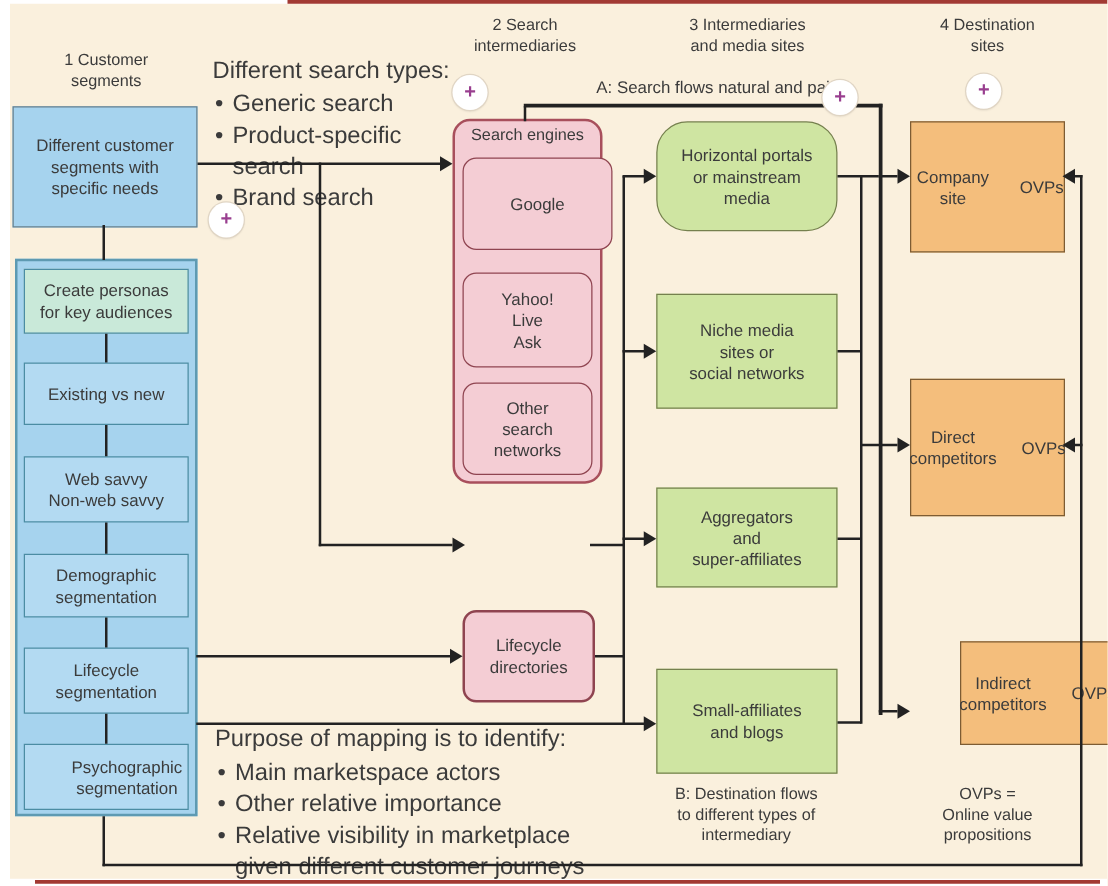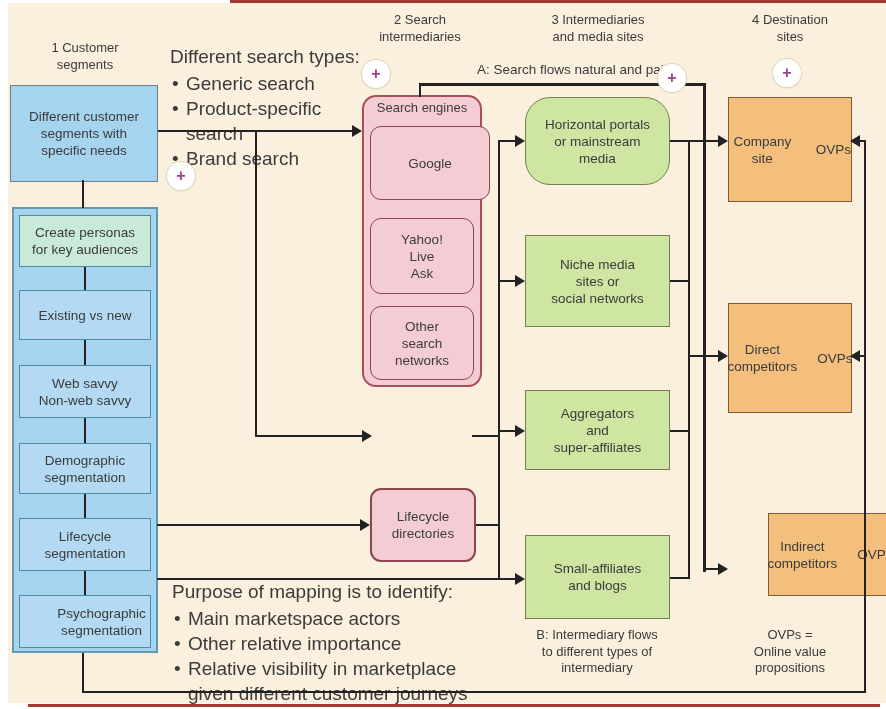--- a/index.html
+++ b/index.html
@@ -44,21 +44,21 @@
 
   <div class="hdr" style="left:20px;top:40px;width:130px;">1  Customer
 segments</div>
   <div class="hdr" style="left:350px;top:12px;width:140px;">2  Search
 intermediaries</div>
   <div class="hdr" style="left:518px;top:12px;width:160px;">3  Intermediaries
 and media sites</div>
   <div class="hdr" style="left:730px;top:12px;width:120px;">4  Destination
 sites</div>
   <div class="lbl" style="left:477px;top:62px;">A:  Search flows natural and paid</div>
-  <div class="hdr" style="left:517px;top:627px;width:160px;">B:  Intermediary flows
+  <div class="hdr" style="left:517px;top:627px;width:160px;">B:  Destination flows
 to different types of
 intermediary</div>
   <div class="hdr" style="left:730px;top:627px;width:120px;">OVPs =
 Online value
 propositions</div>
 
   <div class="list" style="left:170px;top:44px;width:210px;">
     <div class="title">Different search types:</div>
     <div class="li">Generic search</div>
     <div class="li">Product-specific search</div>

